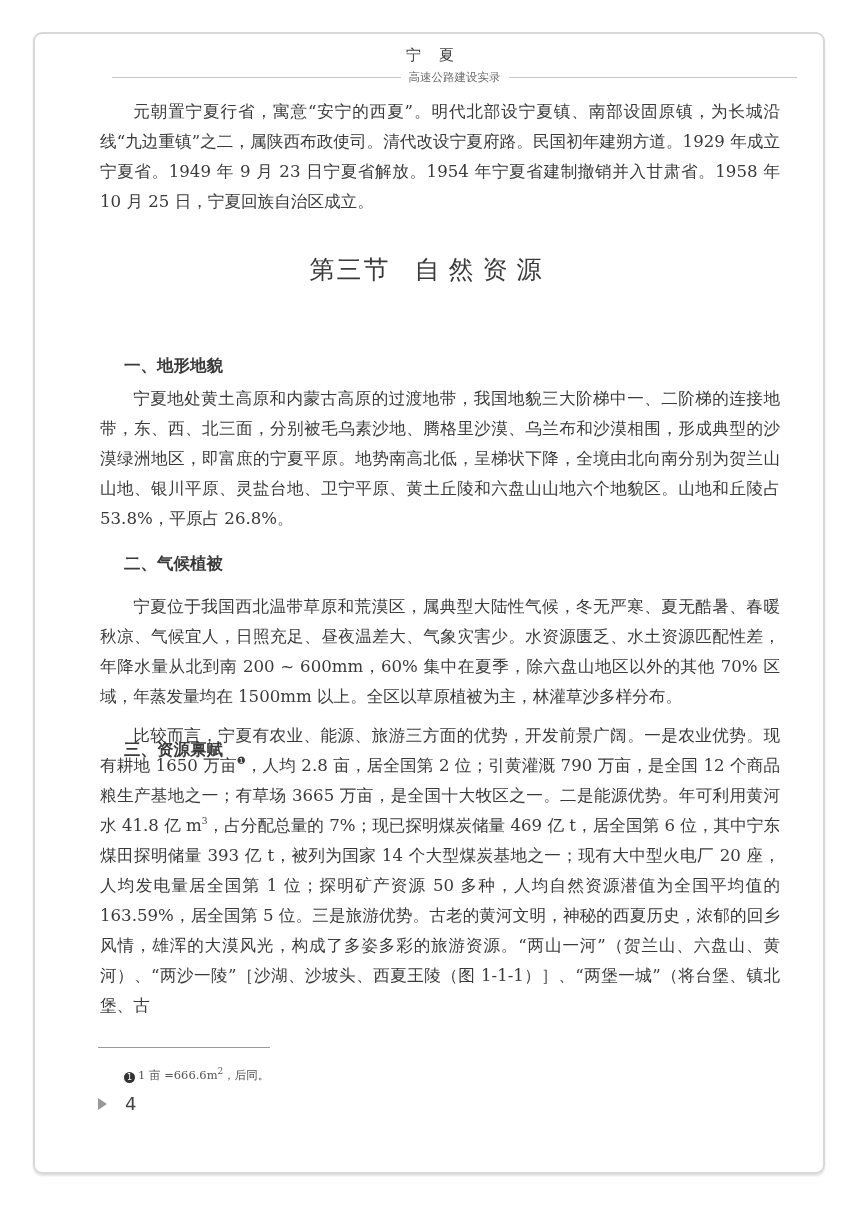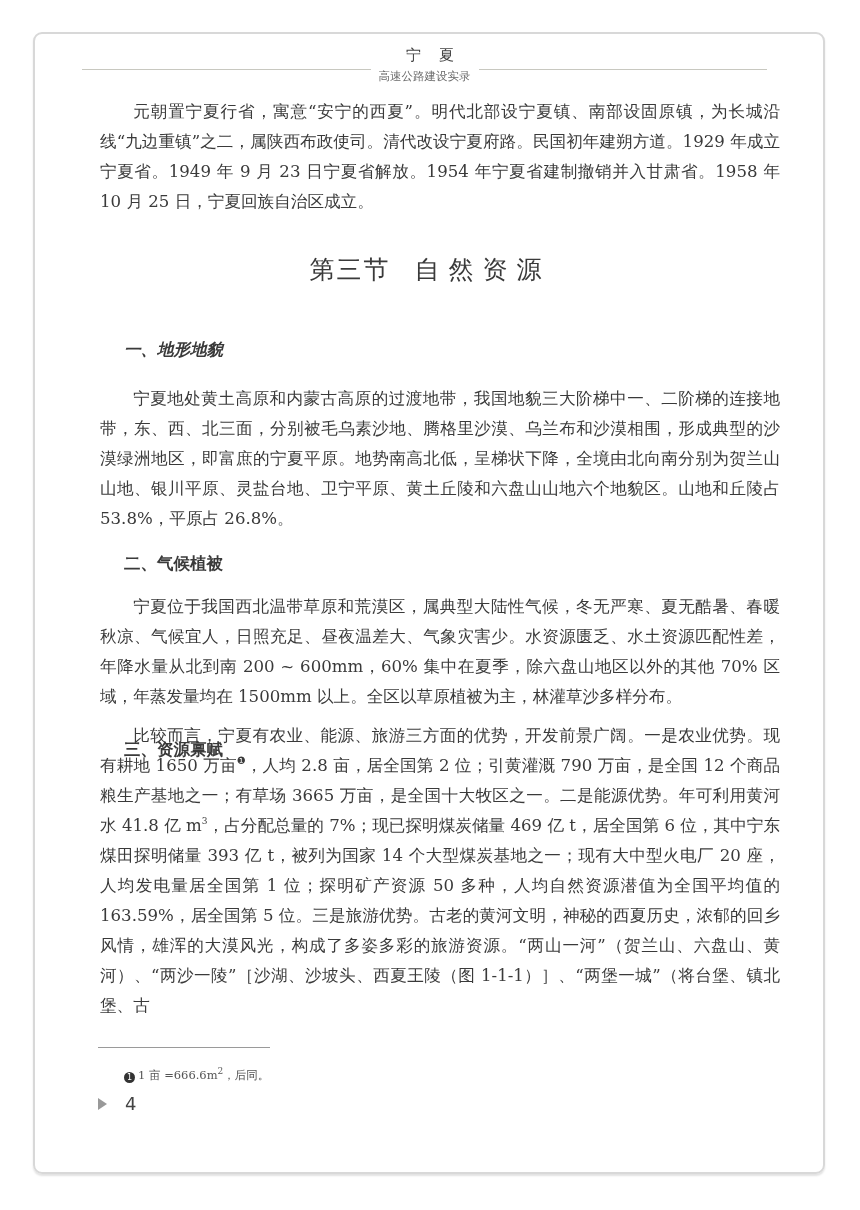--- a/index.html
+++ b/index.html
@@ -12,22 +12,22 @@
     position: absolute; left: 33px; top: 32px; width: 792px; height: 1142px;
     border: 2px solid #d8d8d8; border-radius: 9px; box-sizing: border-box;
     box-shadow: 0 2px 2px #e2e2e2;
   }
   .running-title {
     position: absolute; top: 46px; left: 0; width: 860px; text-align: center;
     font-family: "DejaVu Sans", "Liberation Sans", sans-serif; font-size: 15px;
     letter-spacing: 18px; color: #444; padding-left: 18px; box-sizing: border-box;
   }
   .running-sub-row {
-    position: absolute; top: 69px; left: 82px; width: 685px; height: 16px;
-    display: flex; 
+    position: absolute; top: 69px; left: 112px; width: 685px; height: 16px;
+    display: flex; align-items: center;
   }
   .rule-line { flex: 1; height: 1px; background: #c8c8c0; }
   .running-sub {
     font-family: "DejaVu Sans", "Liberation Sans", sans-serif; font-size: 11.5px;
     color: #6a6a6a; padding: 0 8px; white-space: nowrap;
   }
   .body-block {
     position: absolute; left: 100px; width: 680px;
     font-size: 16.6px; line-height: 30px; text-align: justify; text-align-last: left;
   }
@@ -78,21 +78,21 @@
 </div>
 
 <div class="body-block" style="top:97px;">
   <p class="para">元朝置宁夏行省，寓意“安宁的西夏”。明代北部设宁夏镇、南部设固原镇，为长城沿线“九边重镇”之二，属陕西布政使司。清代改设宁夏府路。民国初年建朔方道。1929 年成立宁夏省。1949 年 9 月 23 日宁夏省解放。1954 年宁夏省建制撤销并入甘肃省。1958 年 10 月 25 日，宁夏回族自治区成立。</p>
 </div>
 
 <div class="section-title">
   <span class="num">第三节</span><span class="word">自</span><span class="word">然</span><span class="word">资</span><span class="word">源</span>
 </div>
 
-<div class="subhead" style="top:339px;font-style:italic;">一、地形地貌</div>
+<div class="subhead" style="top:355px;">一、地形地貌</div>
 <div class="body-block" style="top:384px;">
   <p class="para">宁夏地处黄土高原和内蒙古高原的过渡地带，我国地貌三大阶梯中一、二阶梯的连接地带，东、西、北三面，分别被毛乌素沙地、腾格里沙漠、乌兰布和沙漠相围，形成典型的沙漠绿洲地区，即富庶的宁夏平原。地势南高北低，呈梯状下降，全境由北向南分别为贺兰山山地、银川平原、灵盐台地、卫宁平原、黄土丘陵和六盘山山地六个地貌区。山地和丘陵占 53.8%，平原占 26.8%。</p>
 </div>
 
 <div class="subhead" style="top:553px;">二、气候植被</div>
 <div class="body-block" style="top:592px;">
   <p class="para">宁夏位于我国西北温带草原和荒漠区，属典型大陆性气候，冬无严寒、夏无酷暑、春暖秋凉、气候宜人，日照充足、昼夜温差大、气象灾害少。水资源匮乏、水土资源匹配性差，年降水量从北到南 200 ~ 600mm，60% 集中在夏季，除六盘山地区以外的其他 70% 区域，年蒸发量均在 1500mm 以上。全区以草原植被为主，林灌草沙多样分布。</p>
 </div>
 
 <div class="subhead" style="top:739px;">三、资源禀赋</div>

